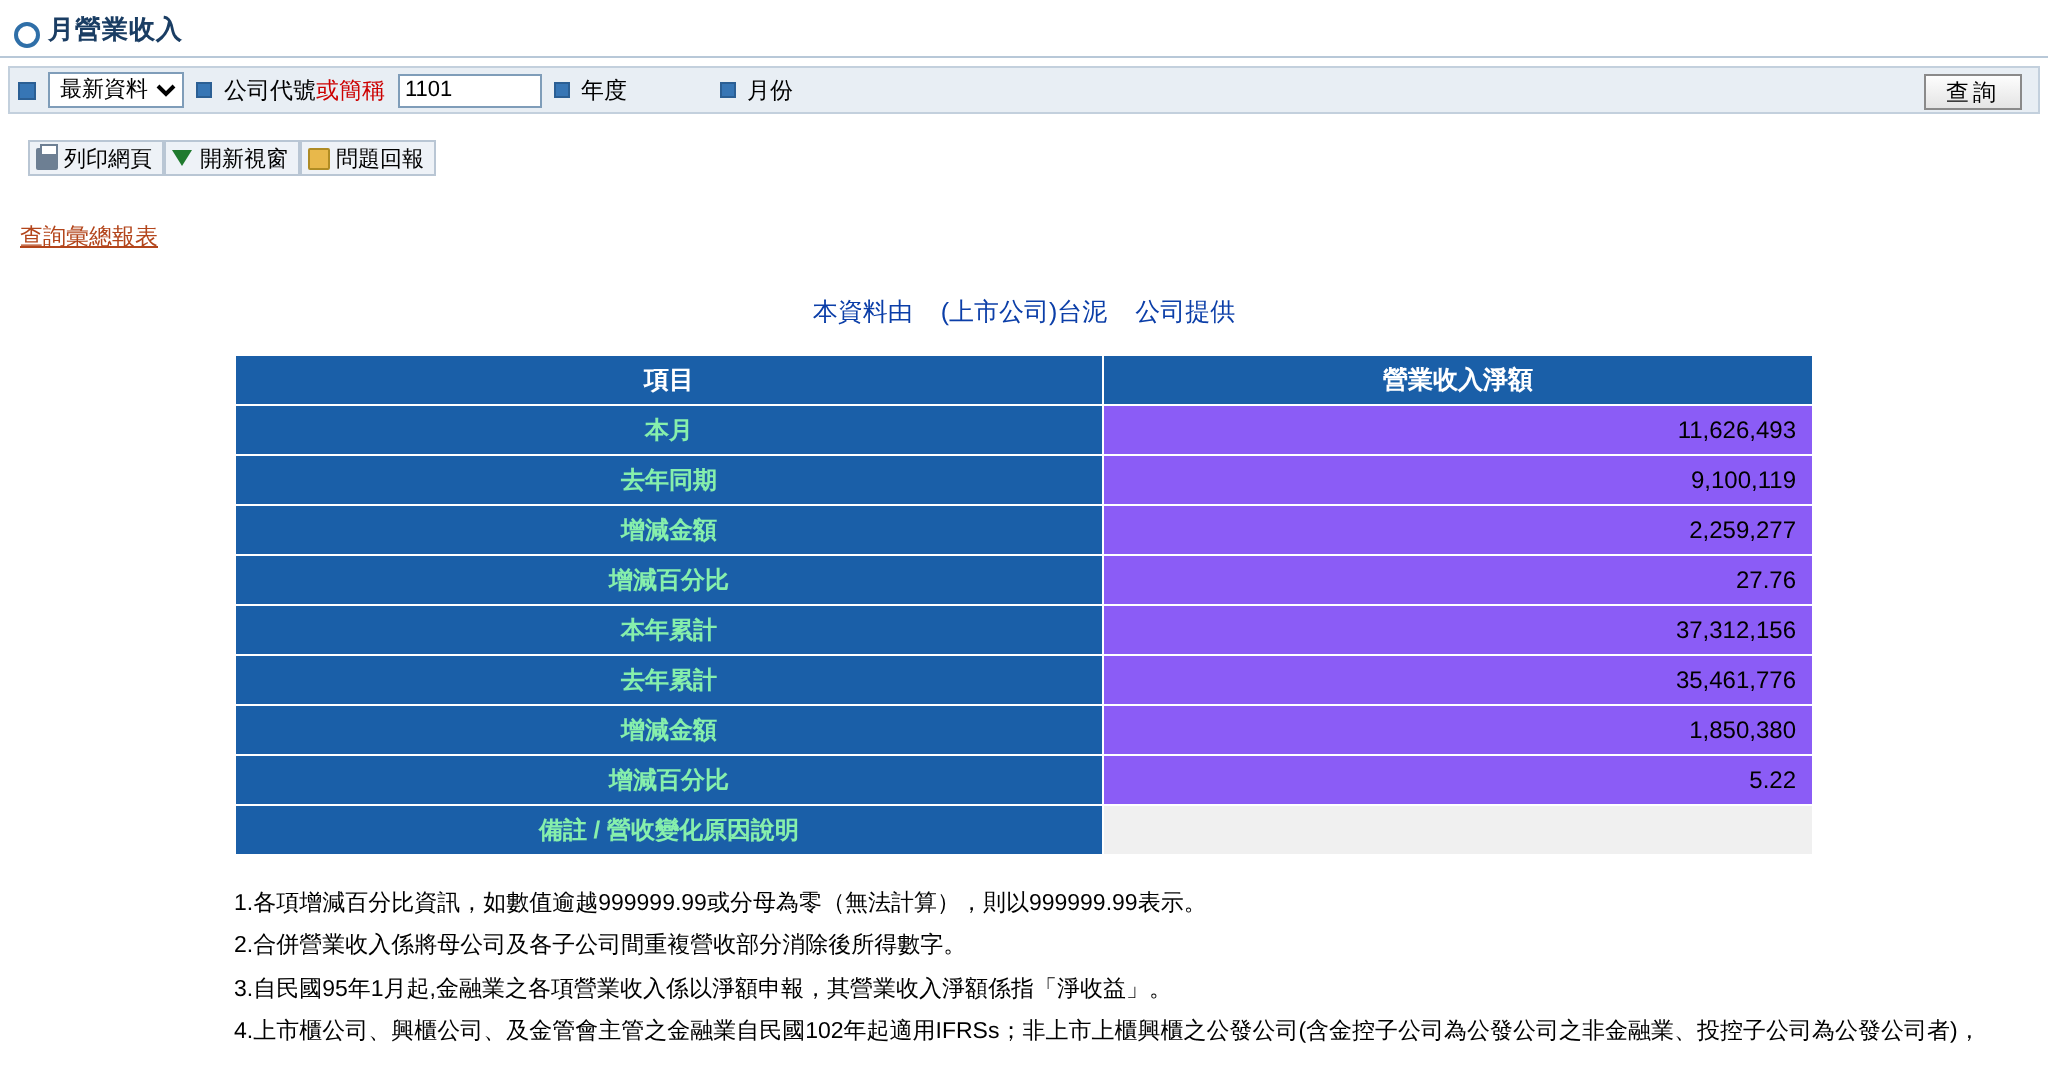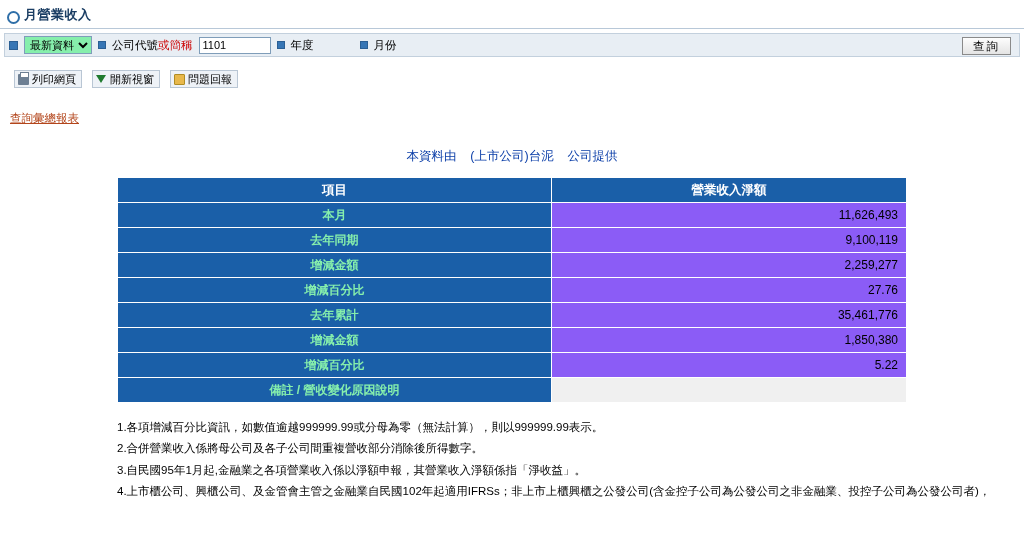--- a/index.html
+++ b/index.html
@@ -63,21 +63,21 @@
     border: 1px solid #2b5f94;
     display: inline-block;
     flex: none;
   }
   .blue-sq.small { width: 8px; height: 8px; }
   select.qsel {
     font-family: "Liberation Sans", sans-serif;
     font-size: 11px;
     height: 18px;
     border: 1px solid #7f9db9;
-    background: #86efac;
+    background: #ffffff;
     padding: 0 1px;
   }
   .lbl { font-size: 11.5px; color: #000; white-space: nowrap; }
   .lbl .red { color: #cc0000; }
   input.qinput {
     font-family: "Liberation Sans", sans-serif;
     font-size: 11px;
     height: 17px;
     width: 72px;
     border: 1px solid #7f9db9;
@@ -95,21 +95,20 @@
     border: 1px solid #8a8a8a;
     background: linear-gradient(#fdfdfd, #e4e4e4);
     letter-spacing: 2px;
   }
 
   
   .toolbar {
     margin: 12px 0 0 14px;
     display: flex;
     align-items: center;
-    gap: 10px;
     height: 20px;
   }
   .tbtn {
     display: flex;
     align-items: center;
     gap: 3px;
     border: 1px solid #b9c6d4;
     background: #eef2f7;
     height: 18px;
     padding: 0 5px 0 3px;
@@ -295,20 +294,24 @@
       </tr>
       <tr>
         <td class="rowhdr">增減金額</td>
         <td class="val">2,259,277</td>
       </tr>
       <tr>
         <td class="rowhdr">增減百分比</td>
         <td class="val">27.76</td>
       </tr>
       <tr>
+        <td class="rowhdr">本年累計</td>
+        <td class="val">37,312,156</td>
+      </tr>
+      <tr>
         <td class="rowhdr">去年累計</td>
         <td class="val">35,461,776</td>
       </tr>
       <tr>
         <td class="rowhdr">增減金額</td>
         <td class="val">1,850,380</td>
       </tr>
       <tr>
         <td class="rowhdr">增減百分比</td>
         <td class="val">5.22</td>

